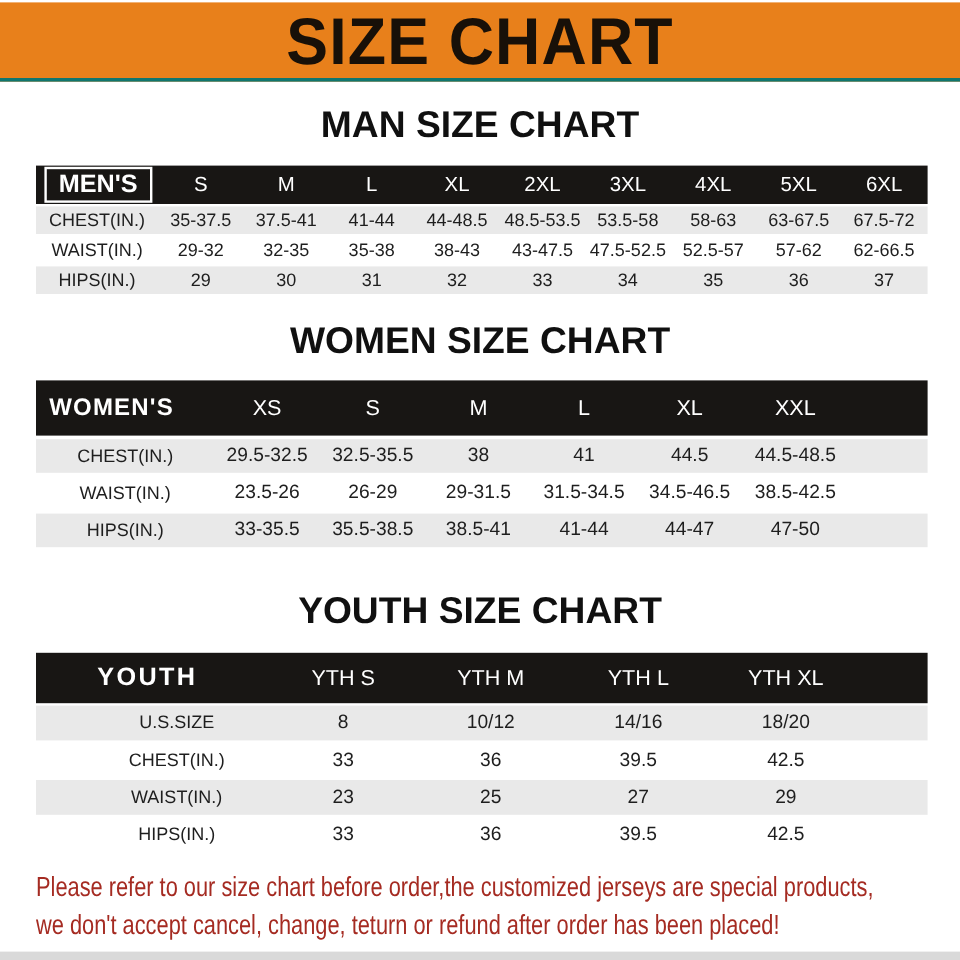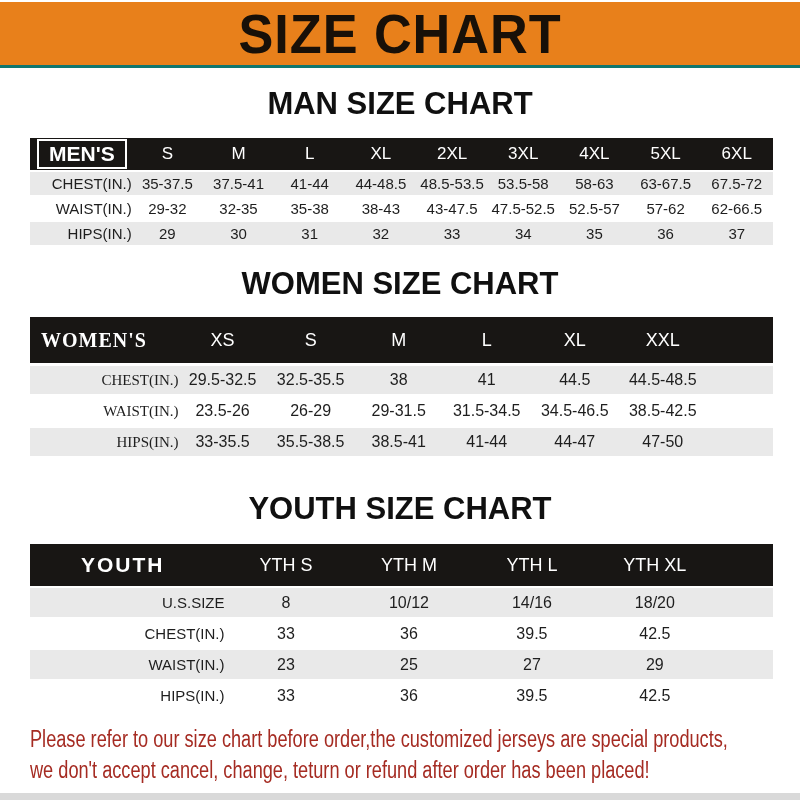--- a/index.html
+++ b/index.html
@@ -23,41 +23,41 @@
   
   .size-table { width:743px; margin-left:30px; }
   .size-table .bar { background:#181614; display:flex; align-items:center; color:#ffffff; }
   .size-table .bar .corner-cell { display:flex; align-items:center; }
   .corner-label { font-weight:bold; white-space:nowrap; }
   .boxed { border:2px solid #ffffff; padding:1px 10px; margin-left:7px; }
   .plain { margin-left:11px; letter-spacing:2px; }
   .col-size { text-align:center; }
   .col-spacer { flex:1; }
   .trow { display:flex; align-items:center; }
-  .trow .row-label { text-align:right; color:#1e1e1e; }
+  .trow .row-label { text-align:center; color:#1e1e1e; }
   .trow .cell { text-align:center; color:#1e1e1e; }
   .gray { background:#e9e9e9; }
   .white { background:#ffffff; }
 
   
   .tbl-men { margin-top:17px; }
   .tbl-men .bar { height:32px; }
   .tbl-men .corner-label { font-size:21px; }
   .tbl-men .bar .col-size { font-size:17px; }
   .tbl-men .col-label { width:13.7%; }
   .tbl-men .col-size { width:9.58%; }
   .tbl-men .trow { height:23px; margin-top:2px; font-size:15px; }
   .tbl-men .row-label { font-size:15px; }
 
   
   .tbl-women { margin-top:16px; }
   .tbl-women .bar { height:46px; }
   .tbl-women .corner-label { font-size:20px; letter-spacing:1px; }
   .tbl-women .bar .col-size { font-size:18px; }
-  .tbl-women .col-label { width:20%;font-family:Liberation Serif, serif; }
+  .tbl-women .col-label { width:20%; }
   .tbl-women .col-size { width:11.85%; }
   .tbl-women .trow { height:28px; margin-top:3px; font-size:16px; }
   .tbl-women .row-label { font-size:15px; }
 
   
   .tbl-youth { margin-top:18px; }
   .tbl-youth .bar { height:42px; }
   .tbl-youth .corner-label { font-size:21px; }
   .tbl-youth .bar .col-size { font-size:18px; }
   .tbl-youth .col-label { width:20.8%;margin-left:40px; }

